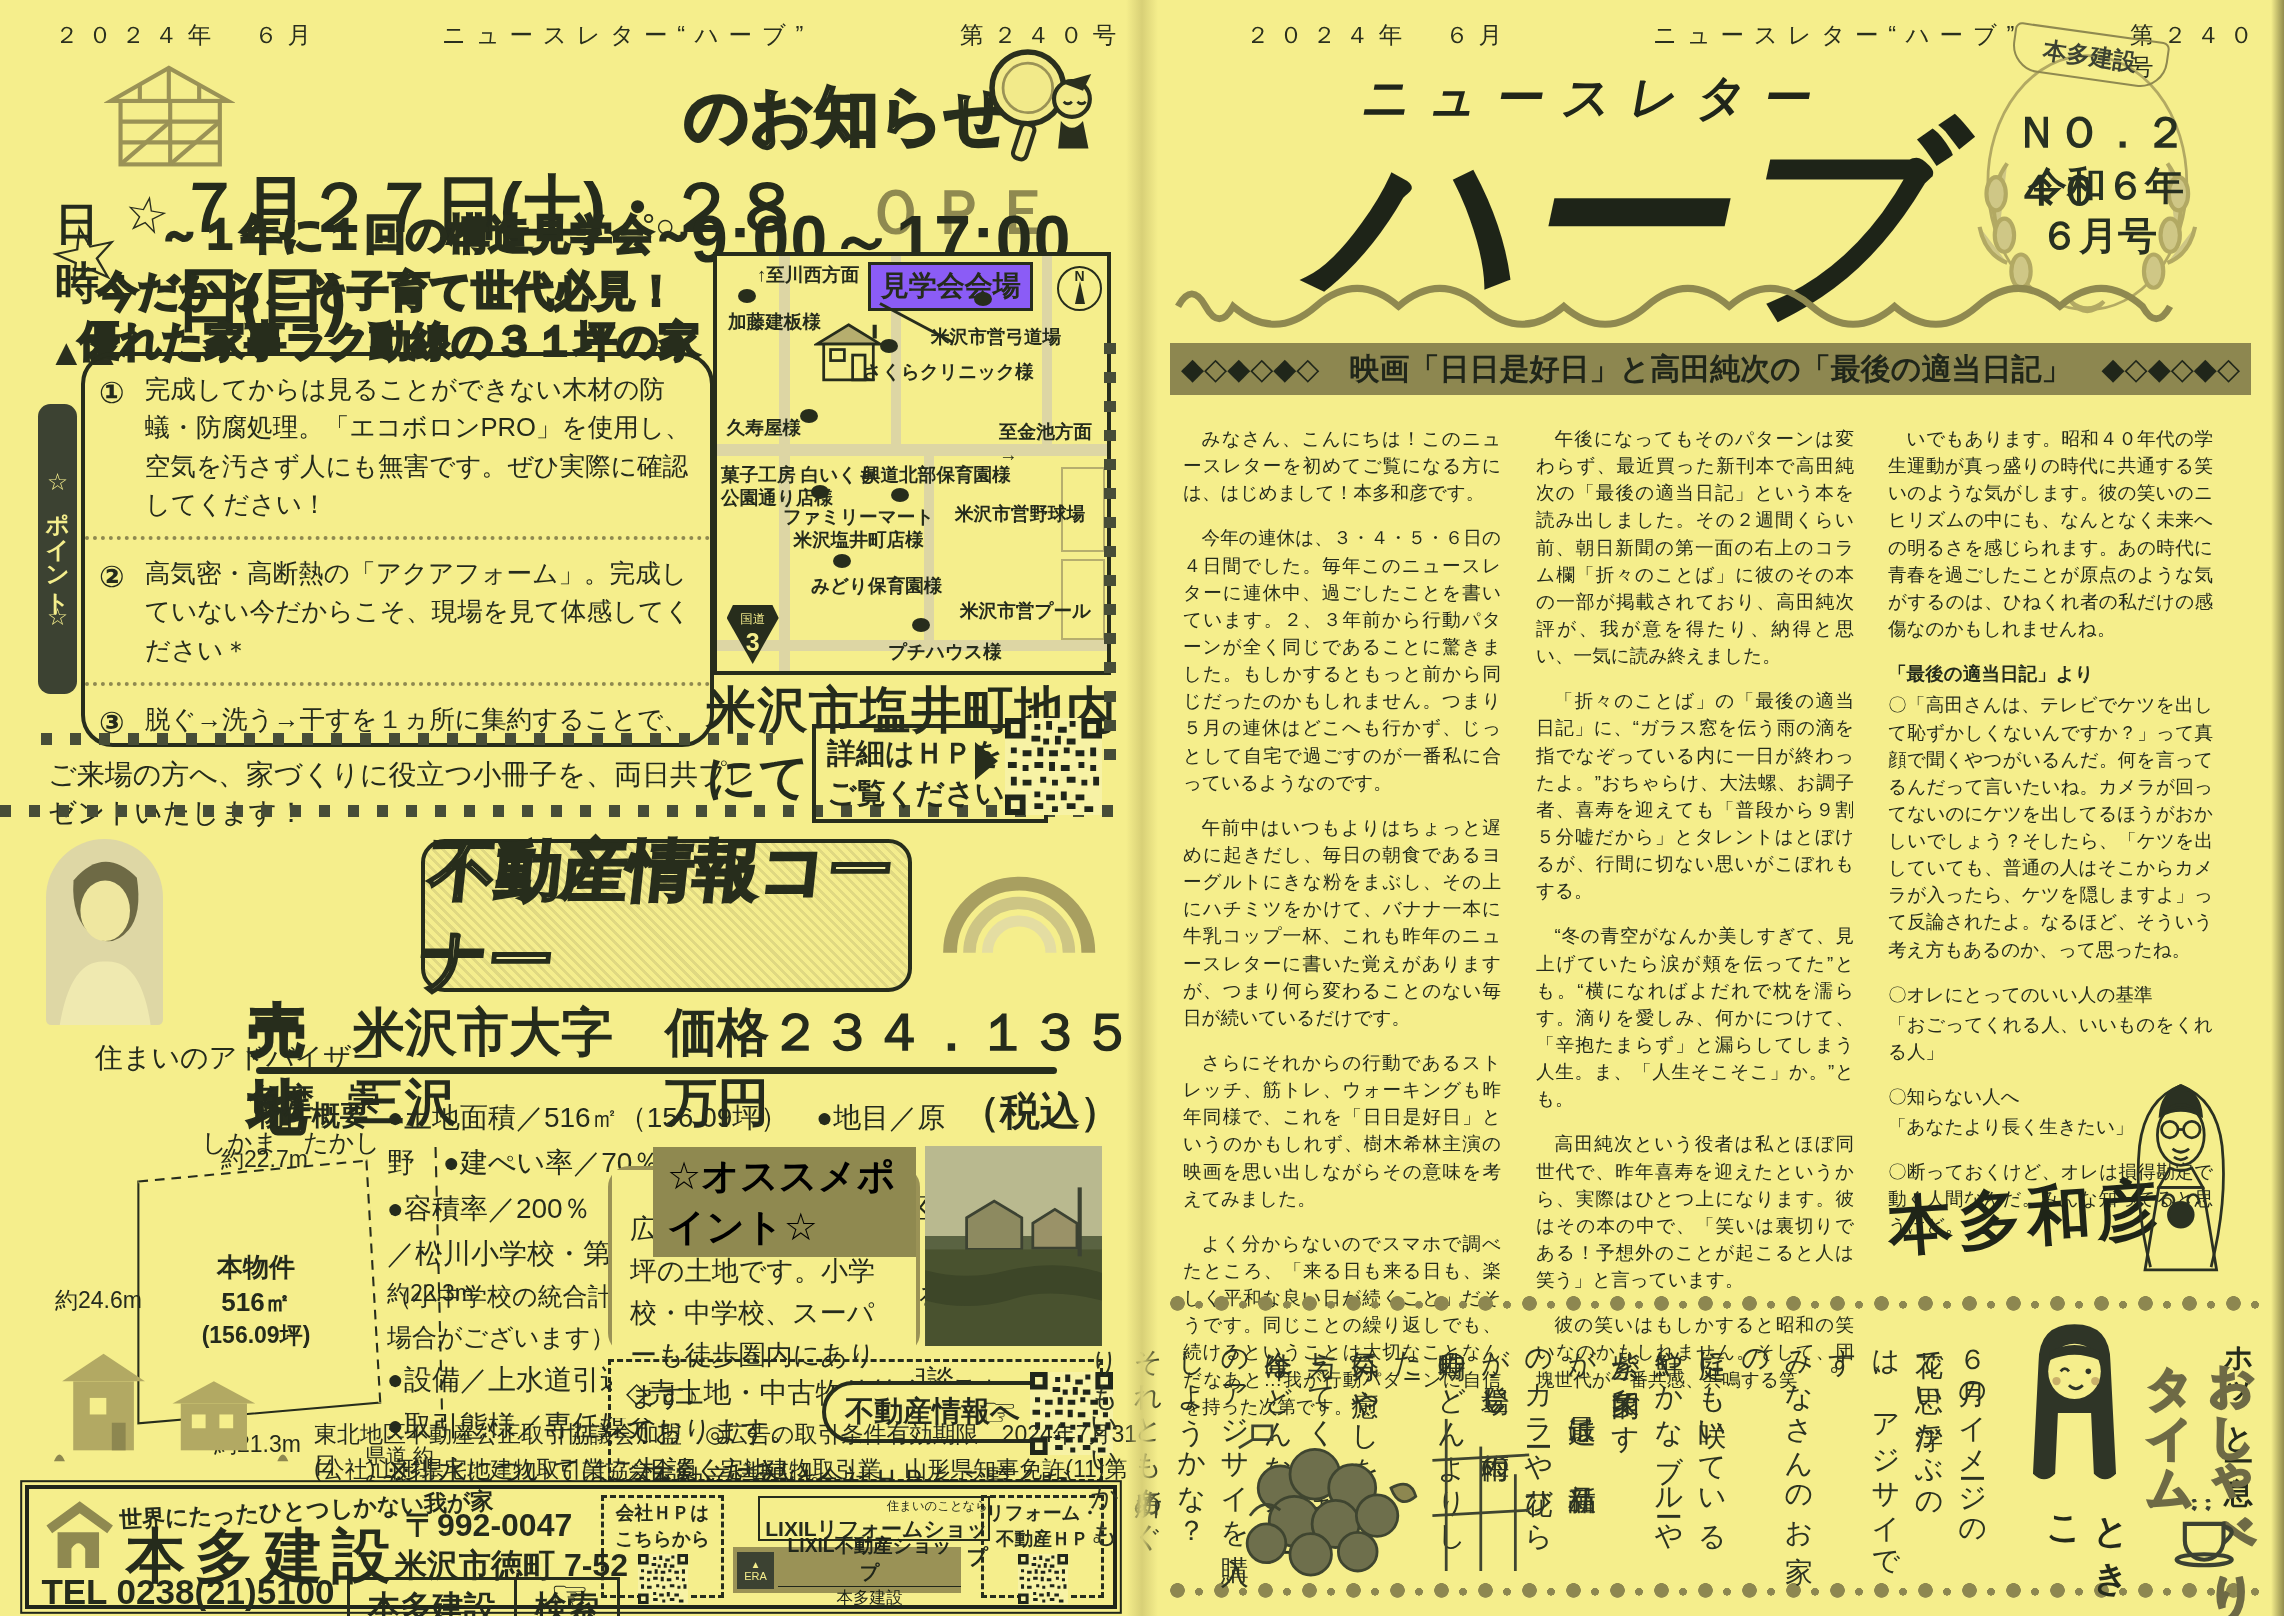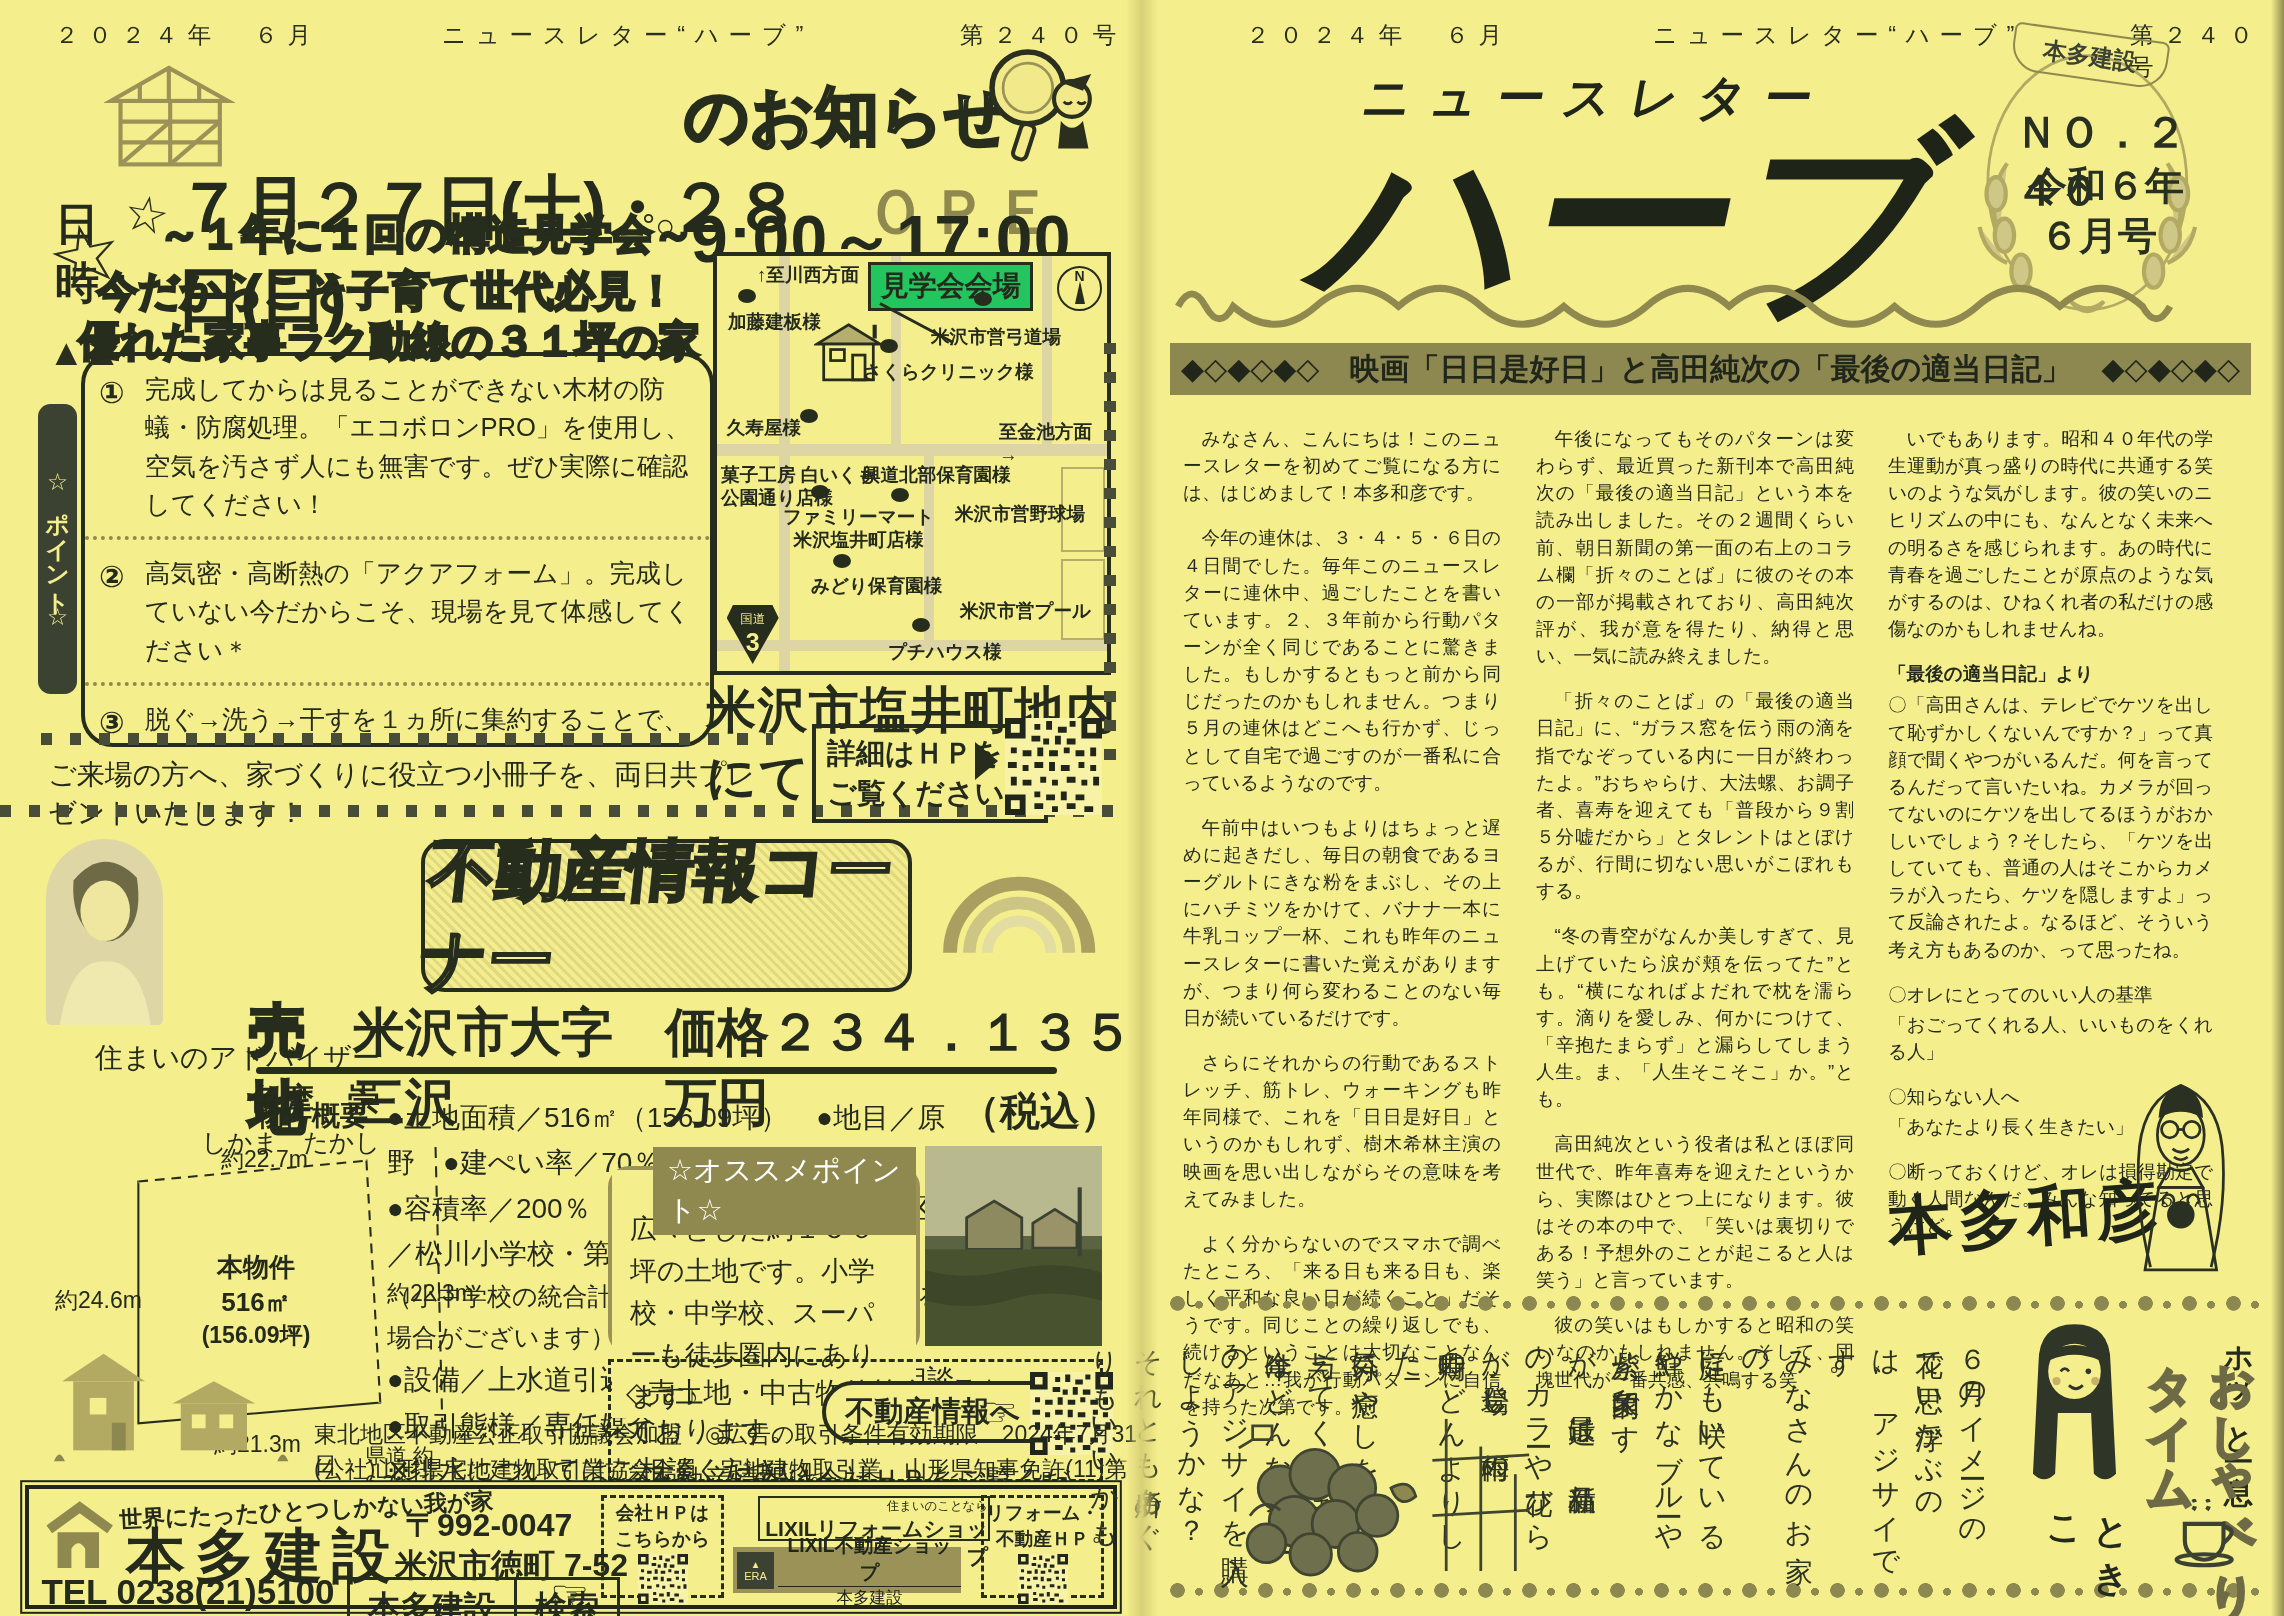--- a/index.html
+++ b/index.html
@@ -124,21 +124,21 @@
       <div class="road" style="left:207px;top:200px;width:9.7px;height:193px"></div>
       <div class="road" style="left:0;top:384px;width:390px;height:11px"></div>
     </div>
     <div class="fac" style="left:344px;top:211px;width:40px;height:81px"></div>
     <div class="fac" style="left:344px;top:303px;width:40px;height:77px"></div>
 
     <div class="mlabel" style="left:40px;top:7px">↑至川西方面</div>
     <div class="mdot" style="left:21px;top:33px"></div>
     <div class="mlabel" style="left:11px;top:54px">加藤建板様</div>
 
-    <div class="abs" style="left:151px;top:5.5px;border:3.5px solid #272d1c;padding:2.8px 9.7px;font-size:28px;font-weight:900;background:#22c55e">見学会会場</div>
+    <div class="abs" style="left:151px;top:5.5px;border:3.5px solid #272d1c;padding:2.8px 9.7px;font-size:28px;font-weight:900;background:#8b5cf6">見学会会場</div>
     <svg class="abs" style="left:97px;top:66px" width="69" height="62" viewBox="0 0 50 45">
       <polygon points="25,2 48,16 2,16" fill="#b6ae6e" stroke="#272d1c" stroke-width="2"></polygon>
       <rect x="7" y="16" width="36" height="26" fill="#f5ee8c" stroke="#272d1c" stroke-width="2"></rect>
       <rect x="12" y="20" width="10" height="8" fill="none" stroke="#272d1c" stroke-width="2"></rect>
       <rect x="28" y="24" width="9" height="18" fill="none" stroke="#272d1c" stroke-width="2"></rect>
       <line x1="44" y1="2" x2="44" y2="12" stroke="#272d1c" stroke-width="3"></line>
     </svg>
     <div class="abs" style="left:163px;top:46px;width:83px;height:2.8px;background:#272d1c;transform:rotate(28deg);transform-origin:left"></div>
 
     <div class="mdot" style="left:257px;top:36px"></div>
@@ -252,21 +252,21 @@
     <div class="abs" style="left:124px;top:296px;font-size:23px">約21.3m</div>
     <div class="abs" style="left:104px;top:117px;font-size:26px;font-weight:bold;text-align:center;width:124px">
       <div>本物件</div>
       <div>516㎡</div>
       <div style="font-size:23px">(156.09坪)</div>
     </div>
     <div class="abs" style="left:275px;top:309px;font-size:21px">県道 約6.3m</div>
   </div>
 
   <div class="abs hatch" style="left:608px;top:1166px;width:304px;height:180px;border:4.1px solid #9a9256;border-radius:21px">
-    <div class="abs" style="left:41px;top:-23.5px;background:#8f8950;color:#ffffff;font-size:29px;font-weight:normal;padding:4.1px 14px">☆オススメポイント☆</div>
+    <div class="abs" style="left:41px;top:-23.5px;background:#8f8950;color:#000000;font-size:38px;font-weight:bold;padding:4.1px 14px">☆オススメポイント☆</div>
     <div style="padding:39px 18px 0 18px;font-size:27px;line-height:1.55;background:#f5ee8c">広々とした約１５６坪の土地です。小学校・中学校、スーパーも徒歩圏内にあります♪</div>
   </div>
 
   <div class="abs" style="left:925px;top:1146px;width:177px;height:200px;background:linear-gradient(#b9b98f 0 45%,#5a6342 45% 100%)">
     <svg width="177" height="200" viewBox="0 0 128 145">
       <polygon points="30,52 50,40 70,52 70,75 30,75" fill="#8d8a60" stroke="#3c4232" stroke-width="2"></polygon>
       <polygon points="78,56 94,46 110,56 110,74 78,74" fill="#9a9268" stroke="#3c4232" stroke-width="2"></polygon>
       <rect x="0" y="75" width="128" height="70" fill="#49522f"></rect>
       <path d="M0 90 q30 8 60 0 q38 -8 68 2 v20 q-40 -10 -68 0 q-30 8 -60 0z" fill="#3d4628"></path>
       <line x1="112" y1="30" x2="112" y2="80" stroke="#3c4232" stroke-width="3"></line>

